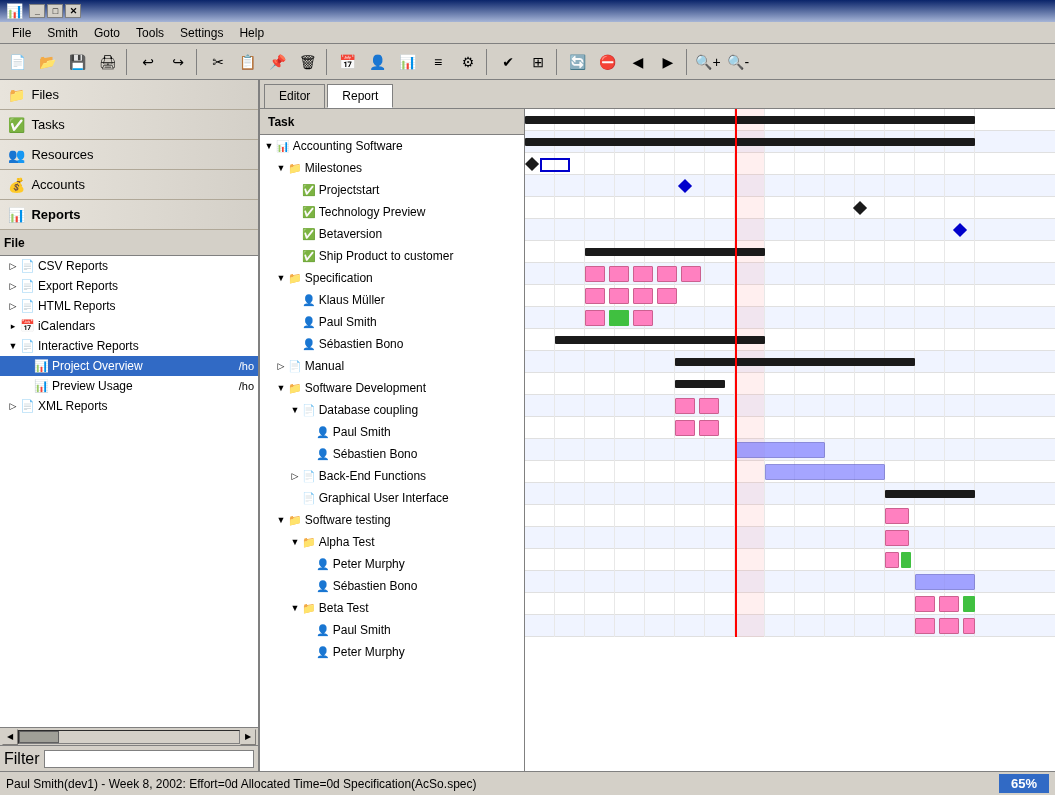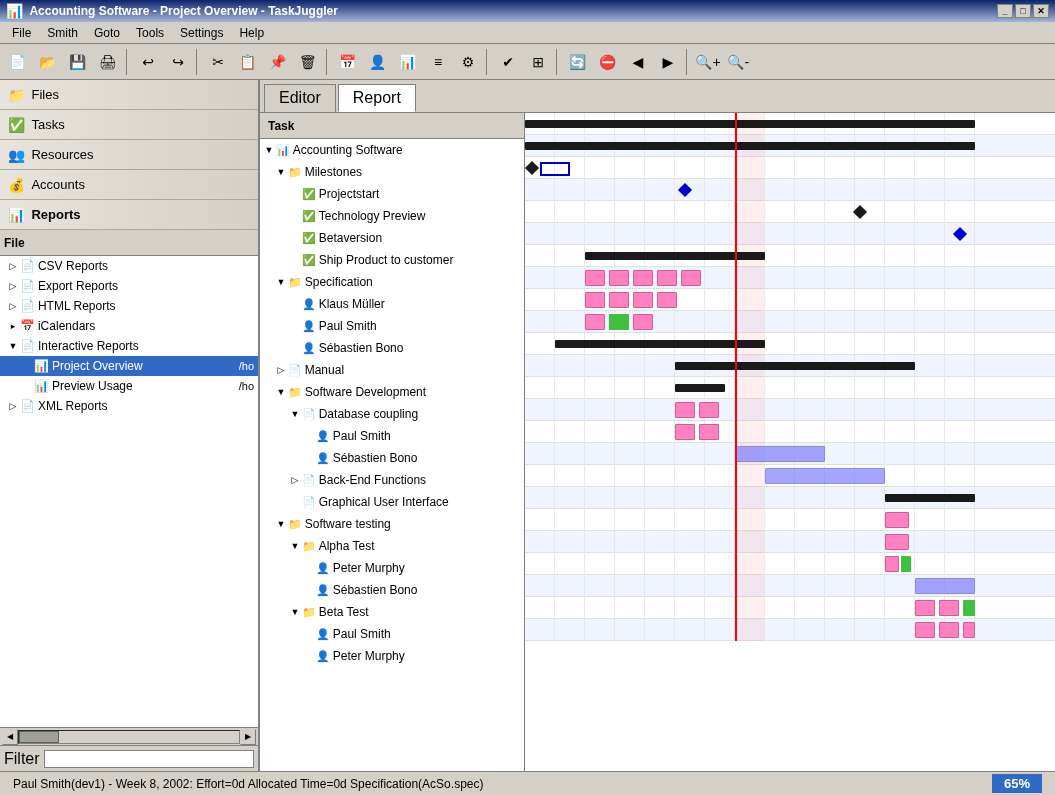--- a/index.html
+++ b/index.html
@@ -92,21 +92,21 @@
       background: #d4d0c8;
       padding: 4px 4px 0;
       border-bottom: 1px solid #808080;
     }
     .tab {
       padding: 4px 14px;
       border: 1px solid #808080;
       border-bottom: none;
       background: #d4d0c8;
       cursor: pointer;
-      font-size: 16px;
+      font-size: 12px;
       margin-right: 2px;
     }
     .tab.active {
       background: white;
       border-bottom: 1px solid white;
       z-index: 1;
     }
 
     
     #content {
@@ -293,21 +293,21 @@
       padding: 1px 3px;
     }
 
     
     #statusbar {
       height: 24px;
       background: #d4d0c8;
       border-top: 1px solid #808080;
       display: flex;
       align-items: center;
-      padding: 0 13px;
+      padding: 0 6px;
       font-size: 12px;
     }
     #status-text { flex: 1; }
     #zoom-display {
       background: #316ac5;
       color: white;
       padding: 2px 12px;
       font-weight: bold;
       font-size: 13px;
     }
@@ -350,21 +350,20 @@
       justify-content: center;
       font-size: 8px;
       cursor: pointer;
     }
   </style>
 </head>
 <body>
 
 <div id="titlebar">
   <span class="title-icon">📊</span>
-  <span class="title-text">Accounting Software - Project Overview - TaskJuggler</span>
   <div class="win-buttons">
     <div class="win-btn">_</div>
     <div class="win-btn">□</div>
     <div class="win-btn">✕</div>
   </div>
 </div>
 
 <div id="menubar">
   <span>File</span>
   <span>Smith</span>

